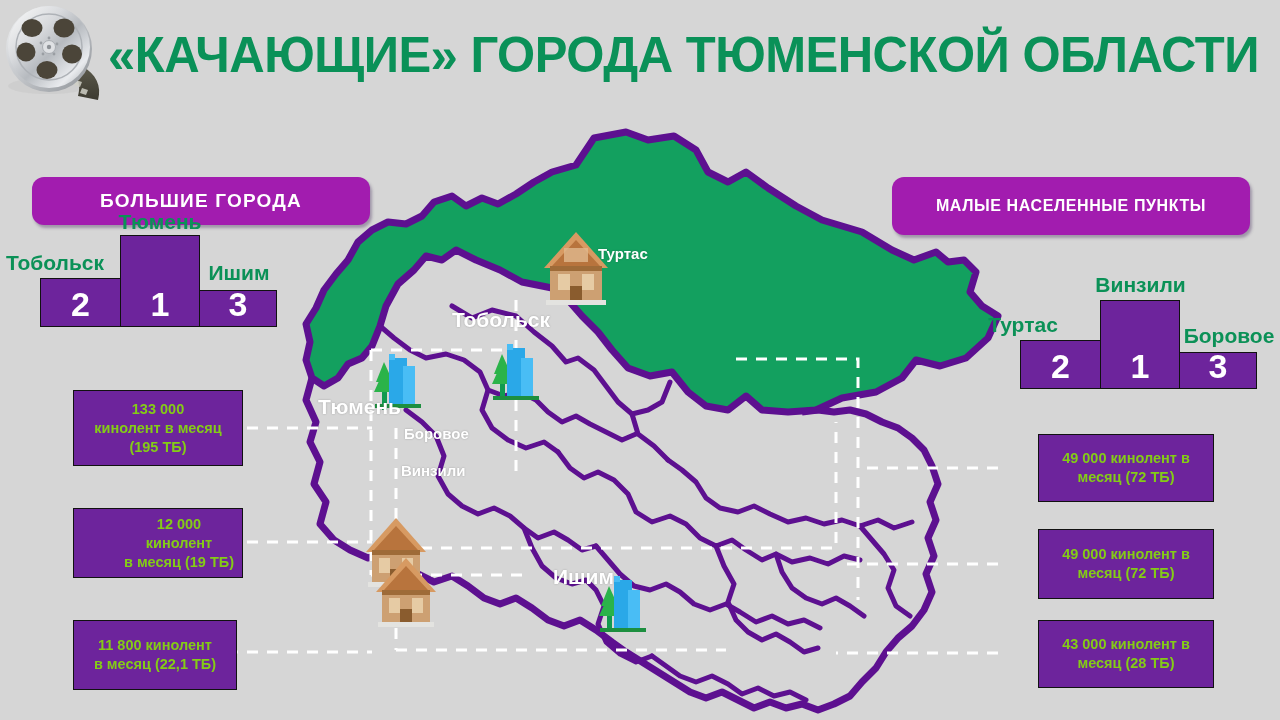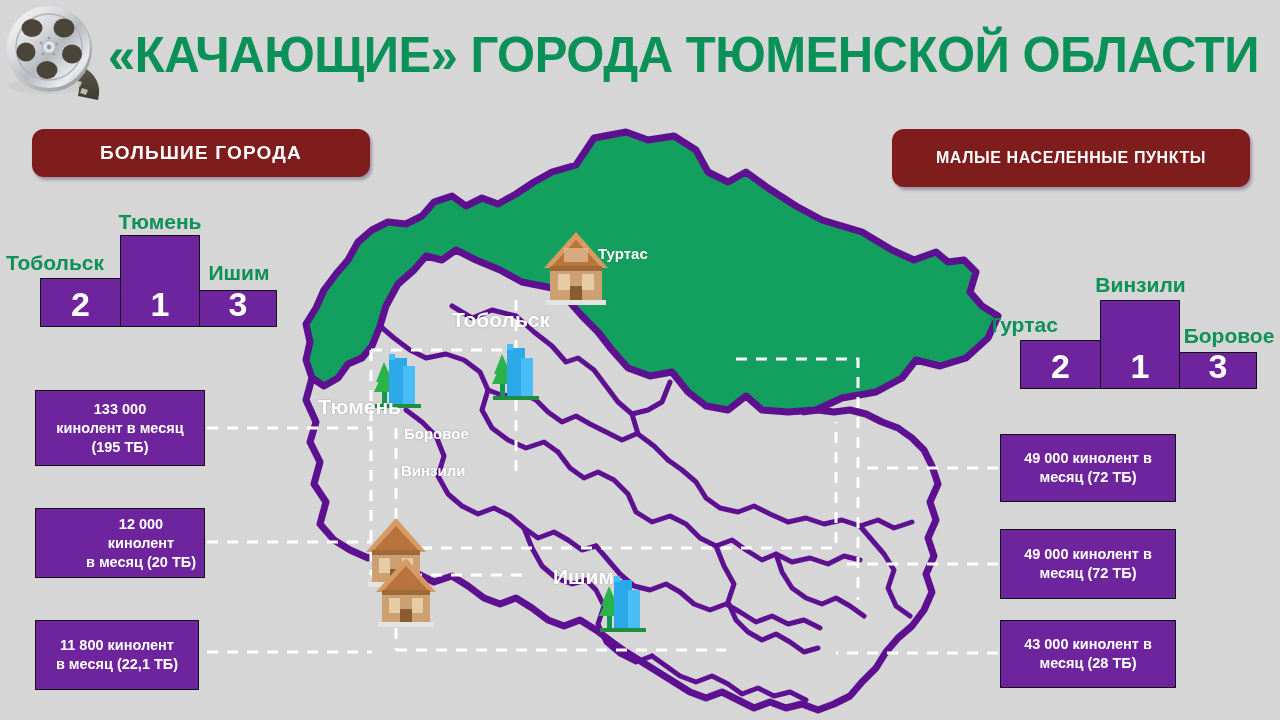--- a/index.html
+++ b/index.html
@@ -21,27 +21,28 @@
     font-family:"Liberation Sans", sans-serif;
     transform:scaleX(0.98); transform-origin:left center;
   }
 
   
   #reel { position:absolute; left:2px; top:2px; width:112px; height:104px; }
 
   
   .pill {
     position:absolute;
-    background:#7f1d1d;
+    background:#a21caf;
     border-radius:12px;
     color:#ffffff;
     font-weight:bold;
     display:flex; align-items:center; justify-content:center;
     text-align:center;
     box-shadow:2px 3px 3px rgba(90,70,110,.45);
+    margin-top:48px;
   }
   #pill-big   { left:32px;  top:129px; width:338px; height:48px; font-size:19px; letter-spacing:1.2px; }
   #pill-small { left:892px; top:129px; width:358px; height:58px; font-size:16px; letter-spacing:.6px; line-height:24px; }
 
   
   .podium { position:absolute; }
   .pod-block {
     position:absolute;
     background:#6d249c;
     border:1px solid #111;
@@ -76,27 +77,28 @@
   #podR .b3 { left:219px; top:87px; width:78px;  height:37px; }
   #podR .l1 { left:128px; top:8px;  width:105px; }
   #podR .l2 { left:20px;  top:48px; width:86px;  }
   #podR .l3 { left:216px; top:59px; width:106px; }
 
   
   .dbox {
     position:absolute;
     background:#6d249c;
     border:1px solid #111;
-    color:#ffffff;
+    color:#84cc16;
     font-weight:bold;
     font-size:14.5px;
     line-height:19px;
     display:flex; align-items:center; justify-content:center;
     text-align:center;
     padding:4px 6px;
+    margin-left:38px;
   }
   #box-l1 { left:35px;  top:390px; width:170px; height:76px; }
   #box-l2 { left:35px;  top:508px; width:170px; height:70px;padding-left:48px; }
   #box-l3 { left:35px;  top:620px; width:164px; height:70px; }
   #box-r1 { left:1000px; top:434px; width:176px; height:68px; }
   #box-r2 { left:1000px; top:529px; width:176px; height:70px; }
   #box-r3 { left:1000px; top:620px; width:176px; height:68px; }
 
   
   #map { position:absolute; left:276px; top:110px; width:730px; height:610px; }
@@ -339,21 +341,21 @@
   <div class="dbox" id="box-l1">
     <div>
       <div>133 000</div>
       <div>кинолент в месяц</div>
       <div>(195 ТБ)</div>
     </div>
   </div>
   <div class="dbox" id="box-l2">
     <div>
       <div>12 000 кинолент</div>
-      <div>в месяц (20 ТБ)</div>
+      <div>в месяц (19 ТБ)</div>
     </div>
   </div>
   <div class="dbox" id="box-l3">
     <div>
       <div>11 800 кинолент</div>
       <div>в месяц (22,1 ТБ)</div>
     </div>
   </div>
 
   <div class="dbox" id="box-r1">

